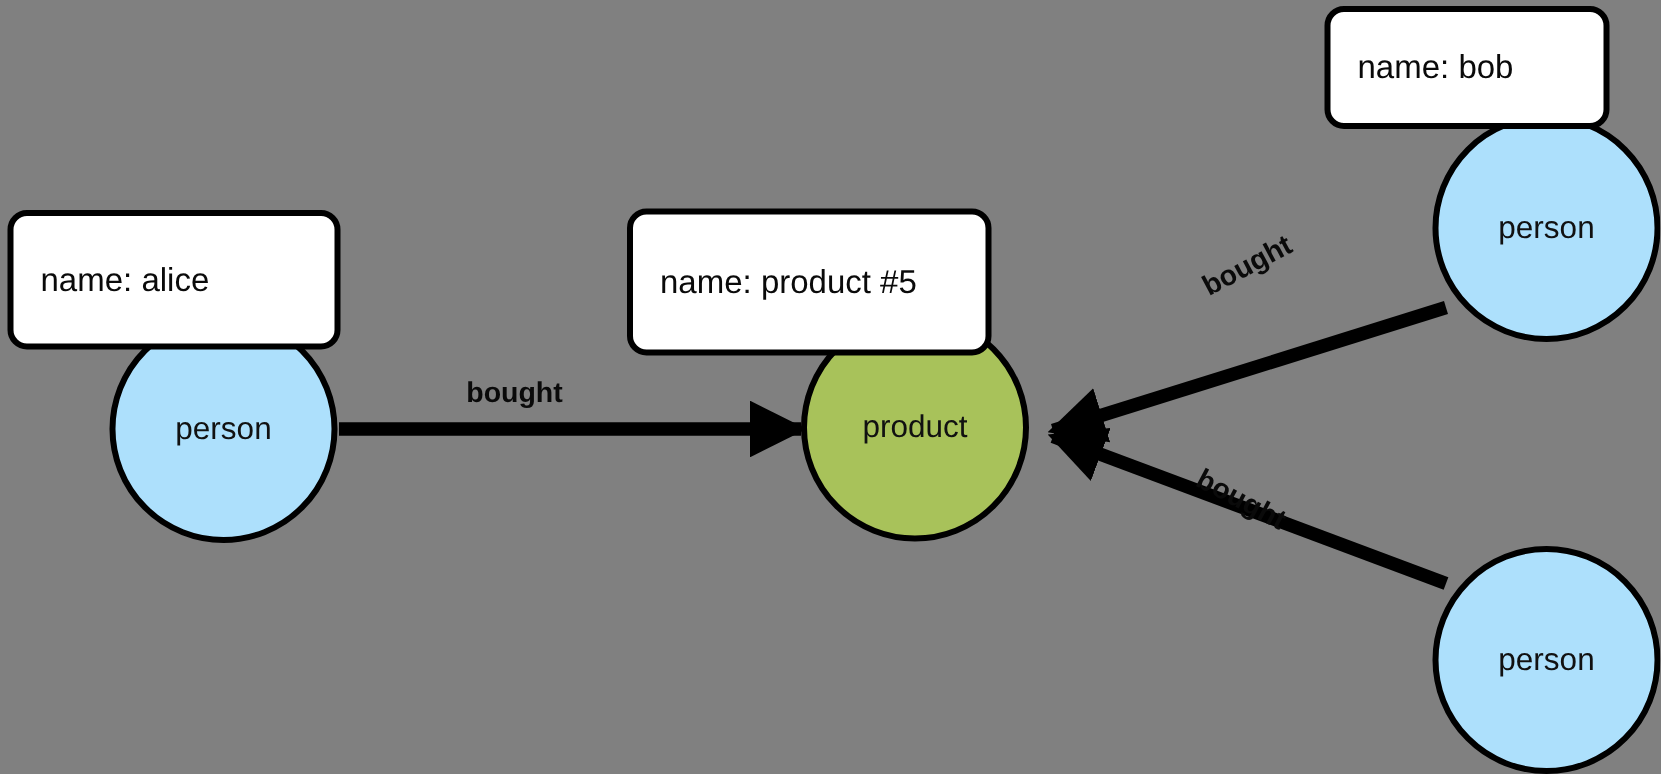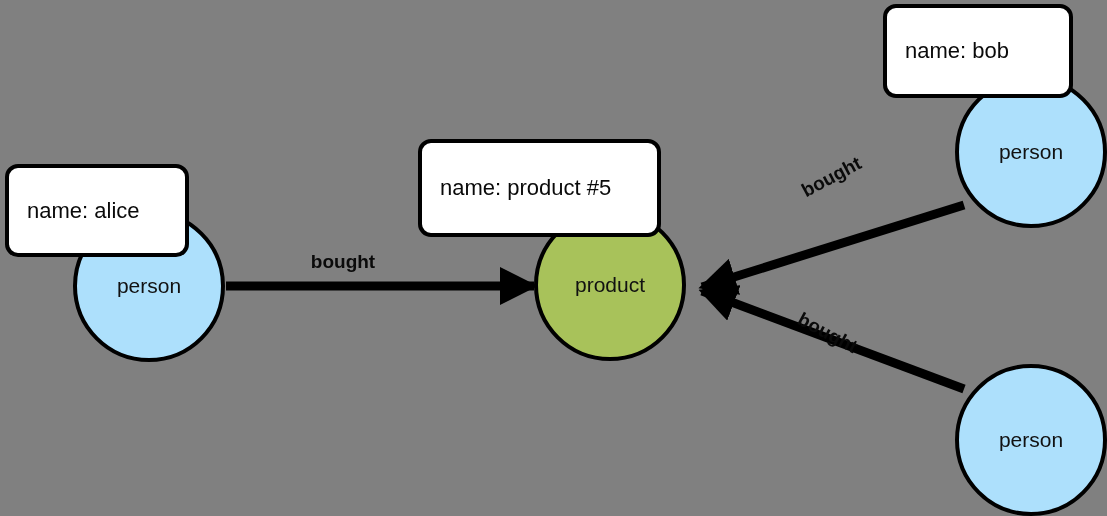--- a/index.html
+++ b/index.html
@@ -108,26 +108,26 @@
       <text class="node-label" x="1031" y="441">person</text>
     </g>
 
     <text class="edge-label" x="343" y="263">bought</text>
 
     <text class="edge-label" x="832" y="178" transform="rotate(-28 832 178)">bought</text>
 
     <text class="edge-label" x="827" y="334" transform="rotate(28 827 334)">bought</text>
   </svg>
 
-  <div class="tooltip-box" style="left:5px; top:140px; width:184px; height:93px;margin-top:24px;">
+  <div class="tooltip-box" style="left:5px; top:140px; width:222px; height:93px;">
     <span class="tooltip-text">name: alice</span>
   </div>
 
   <div class="tooltip-box" style="left:418px; top:139px; width:243px; height:98px;text-align:center;">
     <span class="tooltip-text">name: product #5</span>
   </div>
 
-  <div class="tooltip-box" style="left:883px; top:4px; width:190px; height:94px;">
+  <div class="tooltip-box" style="left:883px; top:4px; width:190px; height:82px;">
     <span class="tooltip-text">name: bob</span>
   </div>
 
 
 </div>
 
 </body></html>

